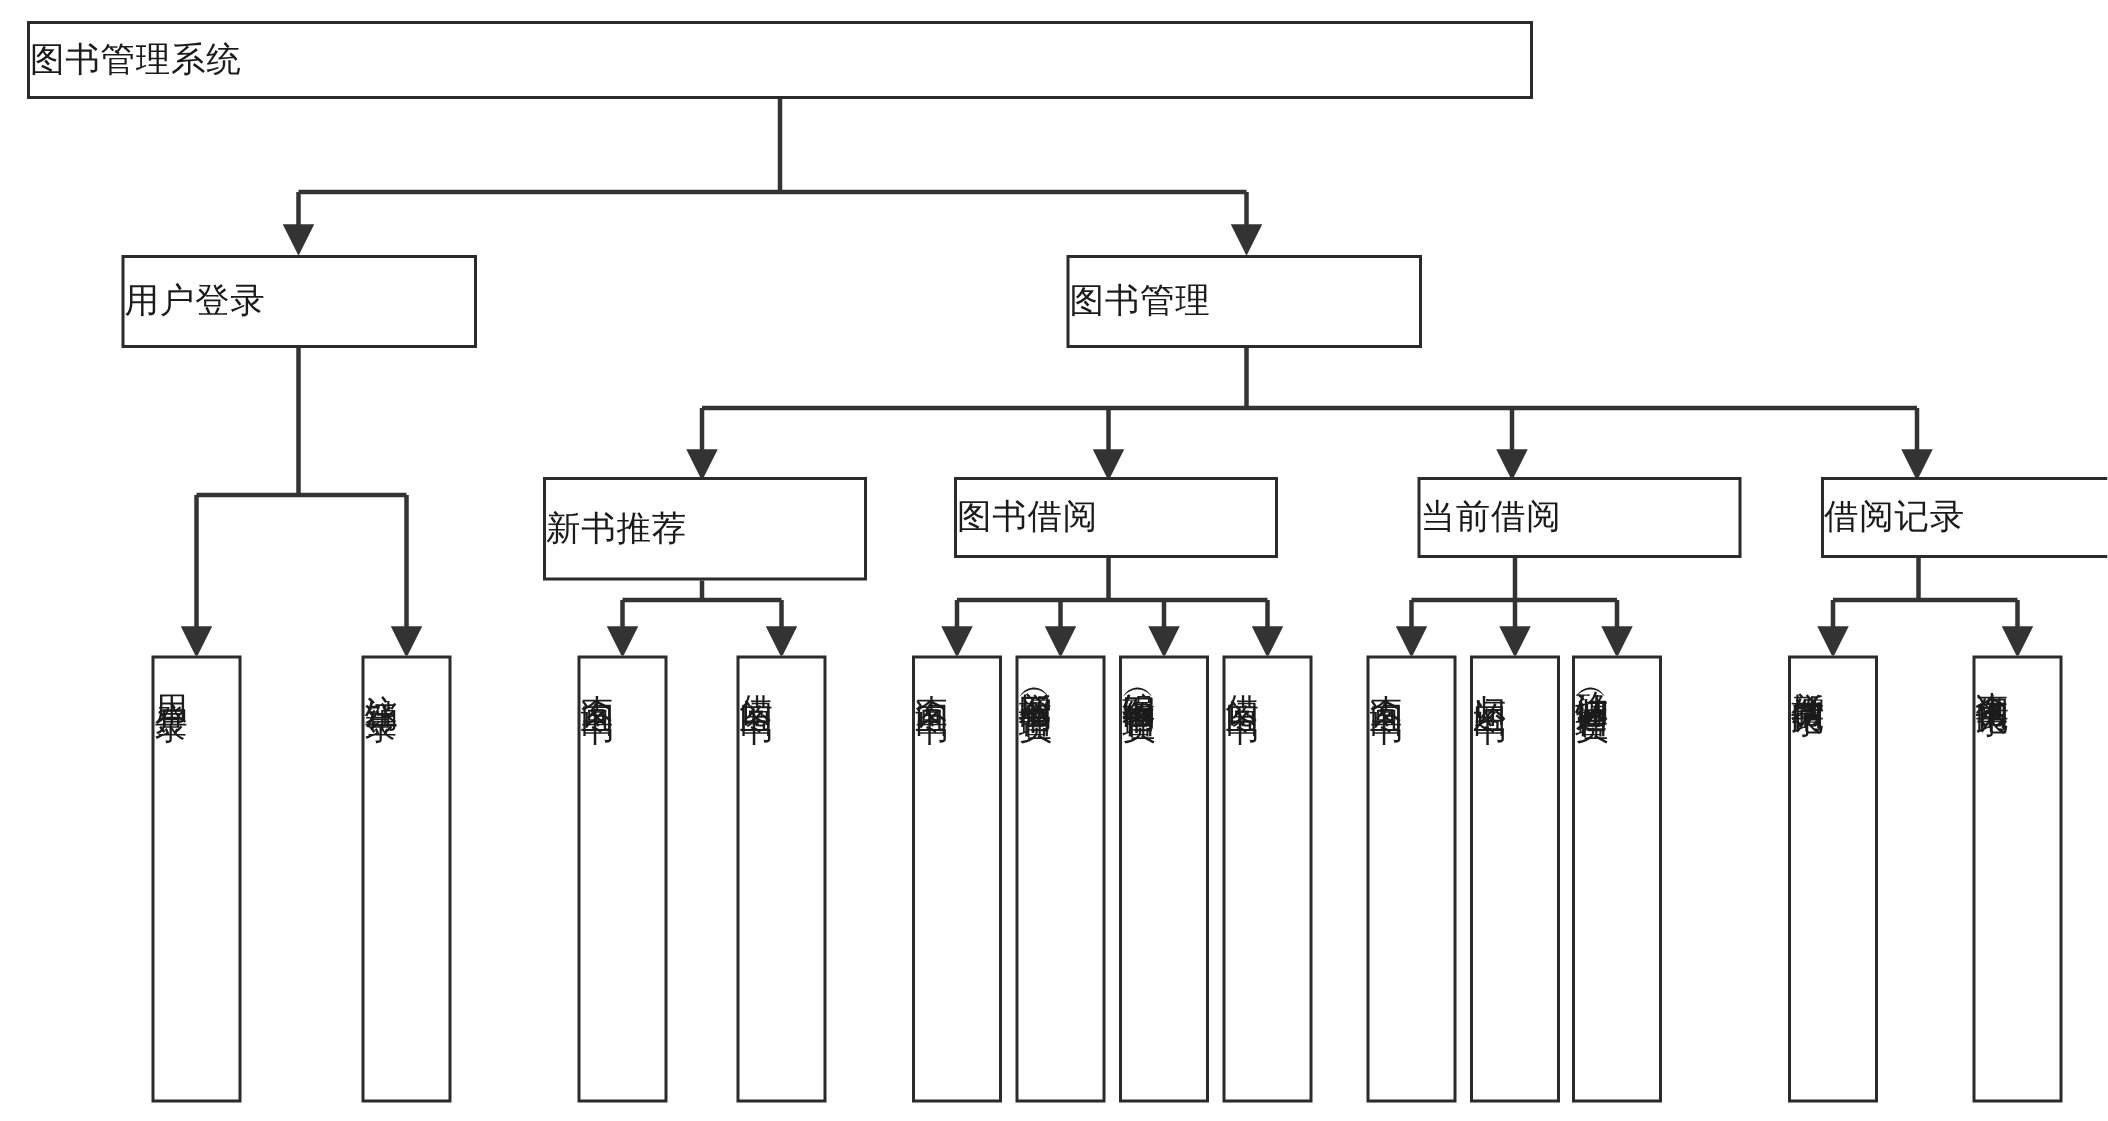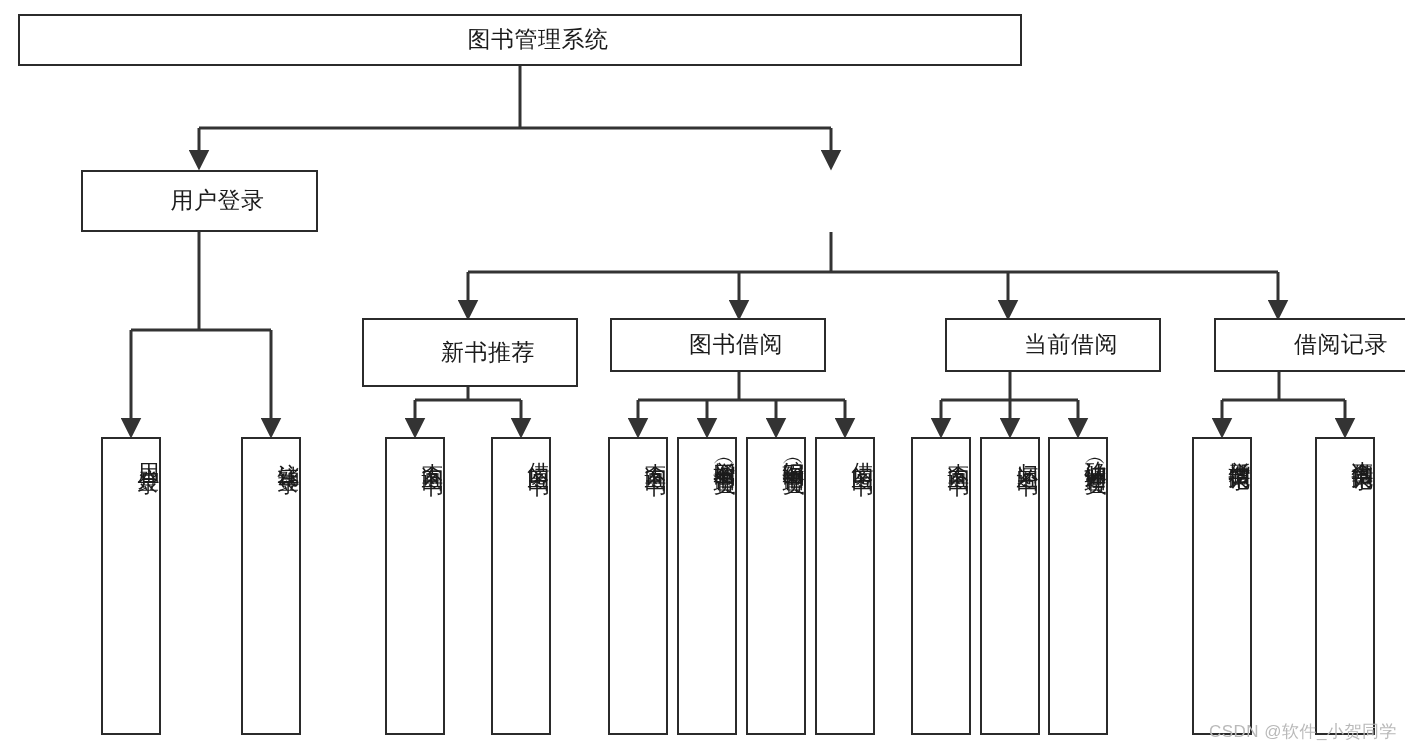--- a/index.html
+++ b/index.html
@@ -25,23 +25,21 @@
     width: 1405px;
     height: 747px;
   }
   .node {
     position: absolute;
     box-sizing: border-box;
     background: #ffffff;
     border: 2px solid #2b2b2b;
     display: flex;
     align-items: center;
-    justify-content: center;
     color: #1b1b1b;
-    padding-left: 36px;
   }
   .node .node-label {
     display: block;
     text-align: center;
     line-height: 1.18;
     white-space: nowrap;
   }
   
   .node.horiz .node-label {
     font-size: 23px;
@@ -139,26 +137,29 @@
   </svg>
 
   <div class="node horiz root" style="left:18px; top:14px; width:1004px; height:52px;">
     <span class="node-label">图书管理系统</span>
   </div>
 
   <div class="node horiz" style="left:81px; top:170px; width:237px; height:62px;">
     <span class="node-label">用户登录</span>
   </div>
 
+  <div class="node horiz" style="left:711px; top:170px; width:237px; height:62px;">
+    <span class="node-label">图书管理</span>
+  </div>
 
   <div class="node horiz" style="left:362px; top:318px; width:216px; height:69px;">
     <span class="node-label">新书推荐</span>
   </div>
 
-  <div class="node horiz" style="left:610px; top:318px; width:216px; height:54px;">
+  <div class="node horiz" style="left:636px; top:318px; width:216px; height:54px;">
     <span class="node-label">图书借阅</span>
   </div>
 
   <div class="node horiz" style="left:902px; top:318px; width:216px; height:54px;margin-left:43px;">
     <span class="node-label">当前借阅</span>
   </div>
 
   <div class="node horiz" style="left:1170px; top:318px; width:218px; height:54px;margin-left:44px;">
     <span class="node-label">借阅记录</span>
   </div>
@@ -208,15 +209,14 @@
   </div>
 
   <div class="node vert tall-text" style="left:1192px; top:437px; width:60px; height:298px;">
     <span class="node-label">新增借阅记录</span>
   </div>
 
   <div class="node vert tall-text" style="left:1315px; top:437px; width:60px; height:298px;">
     <span class="node-label">查询借阅记录</span>
   </div>
 
-  <div id="watermark">CSDN @软件_小贺同学</div>
 
 </div>
 
 </body></html>

